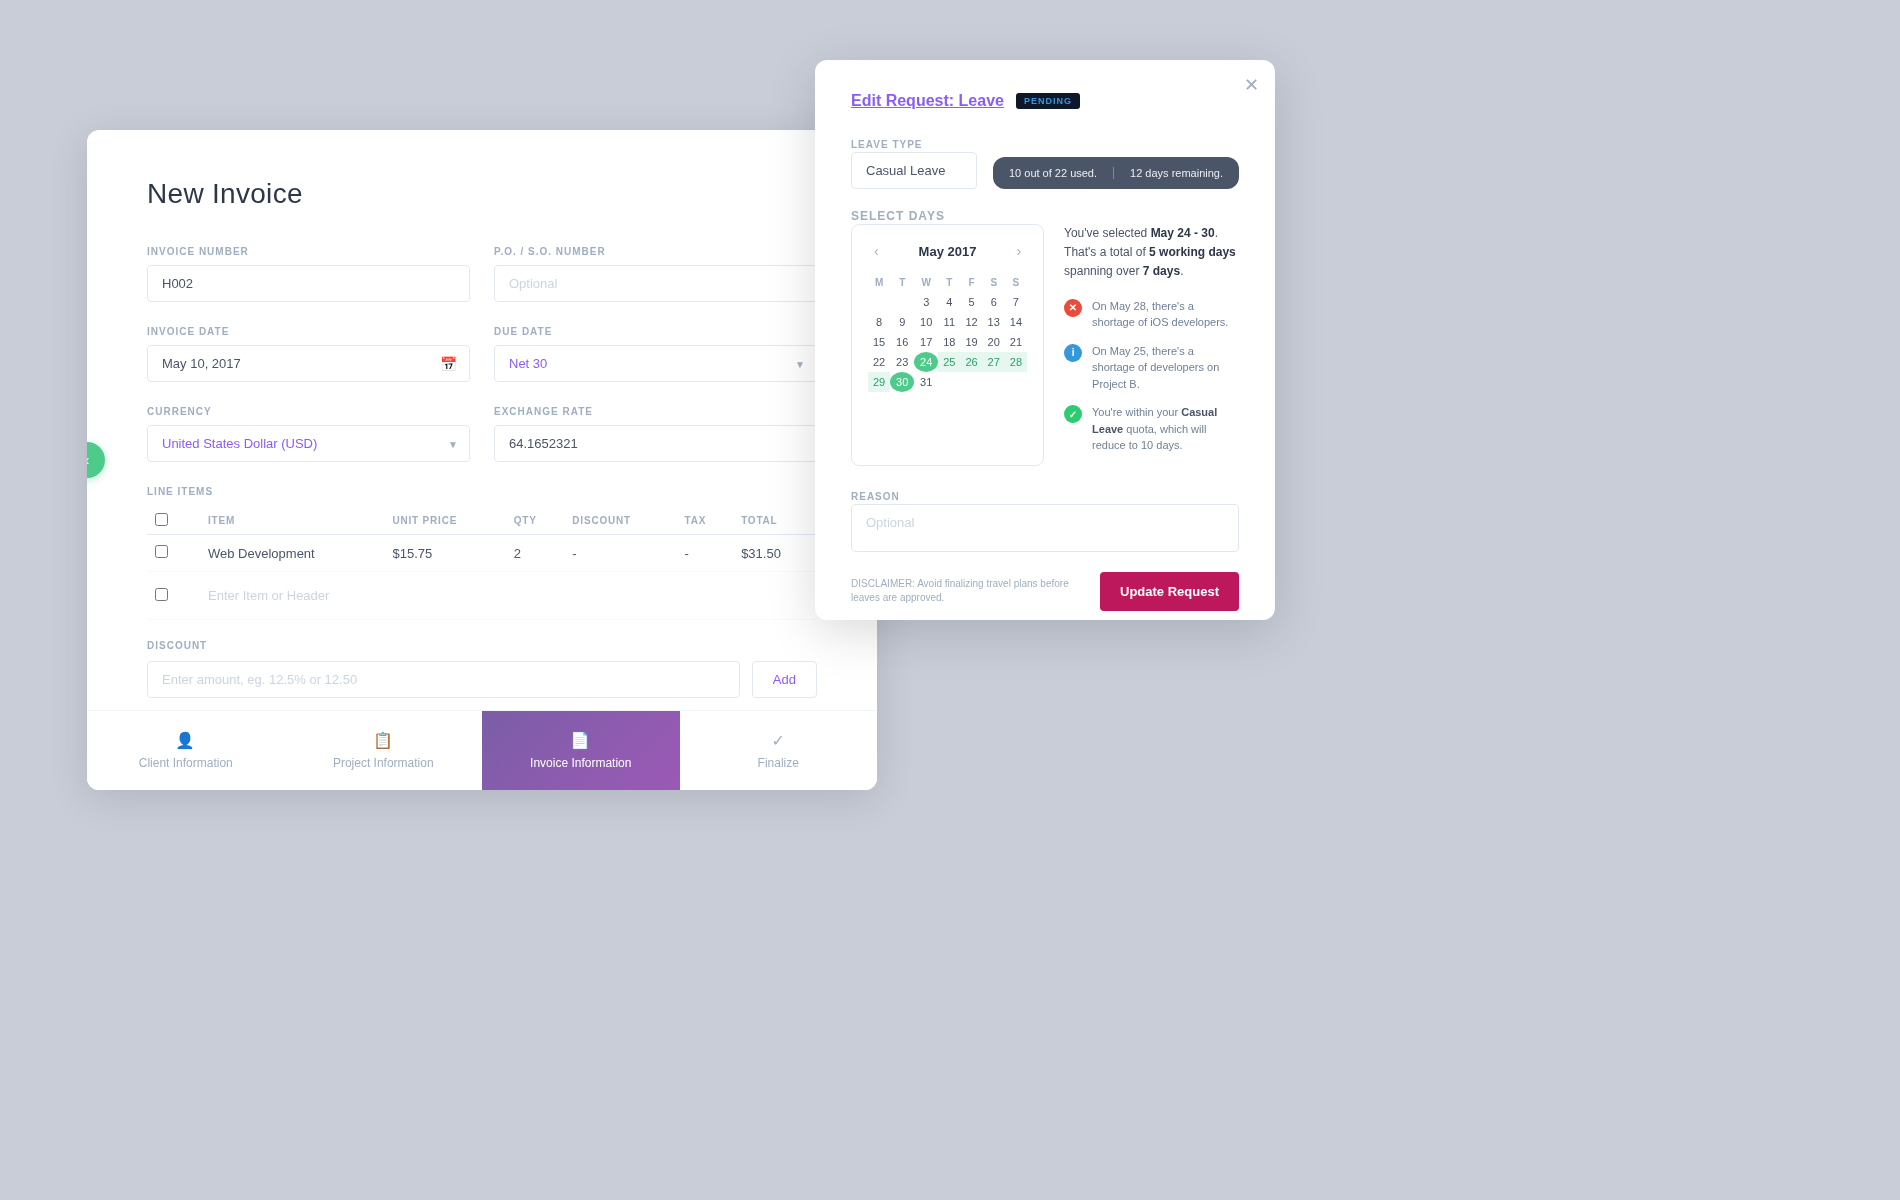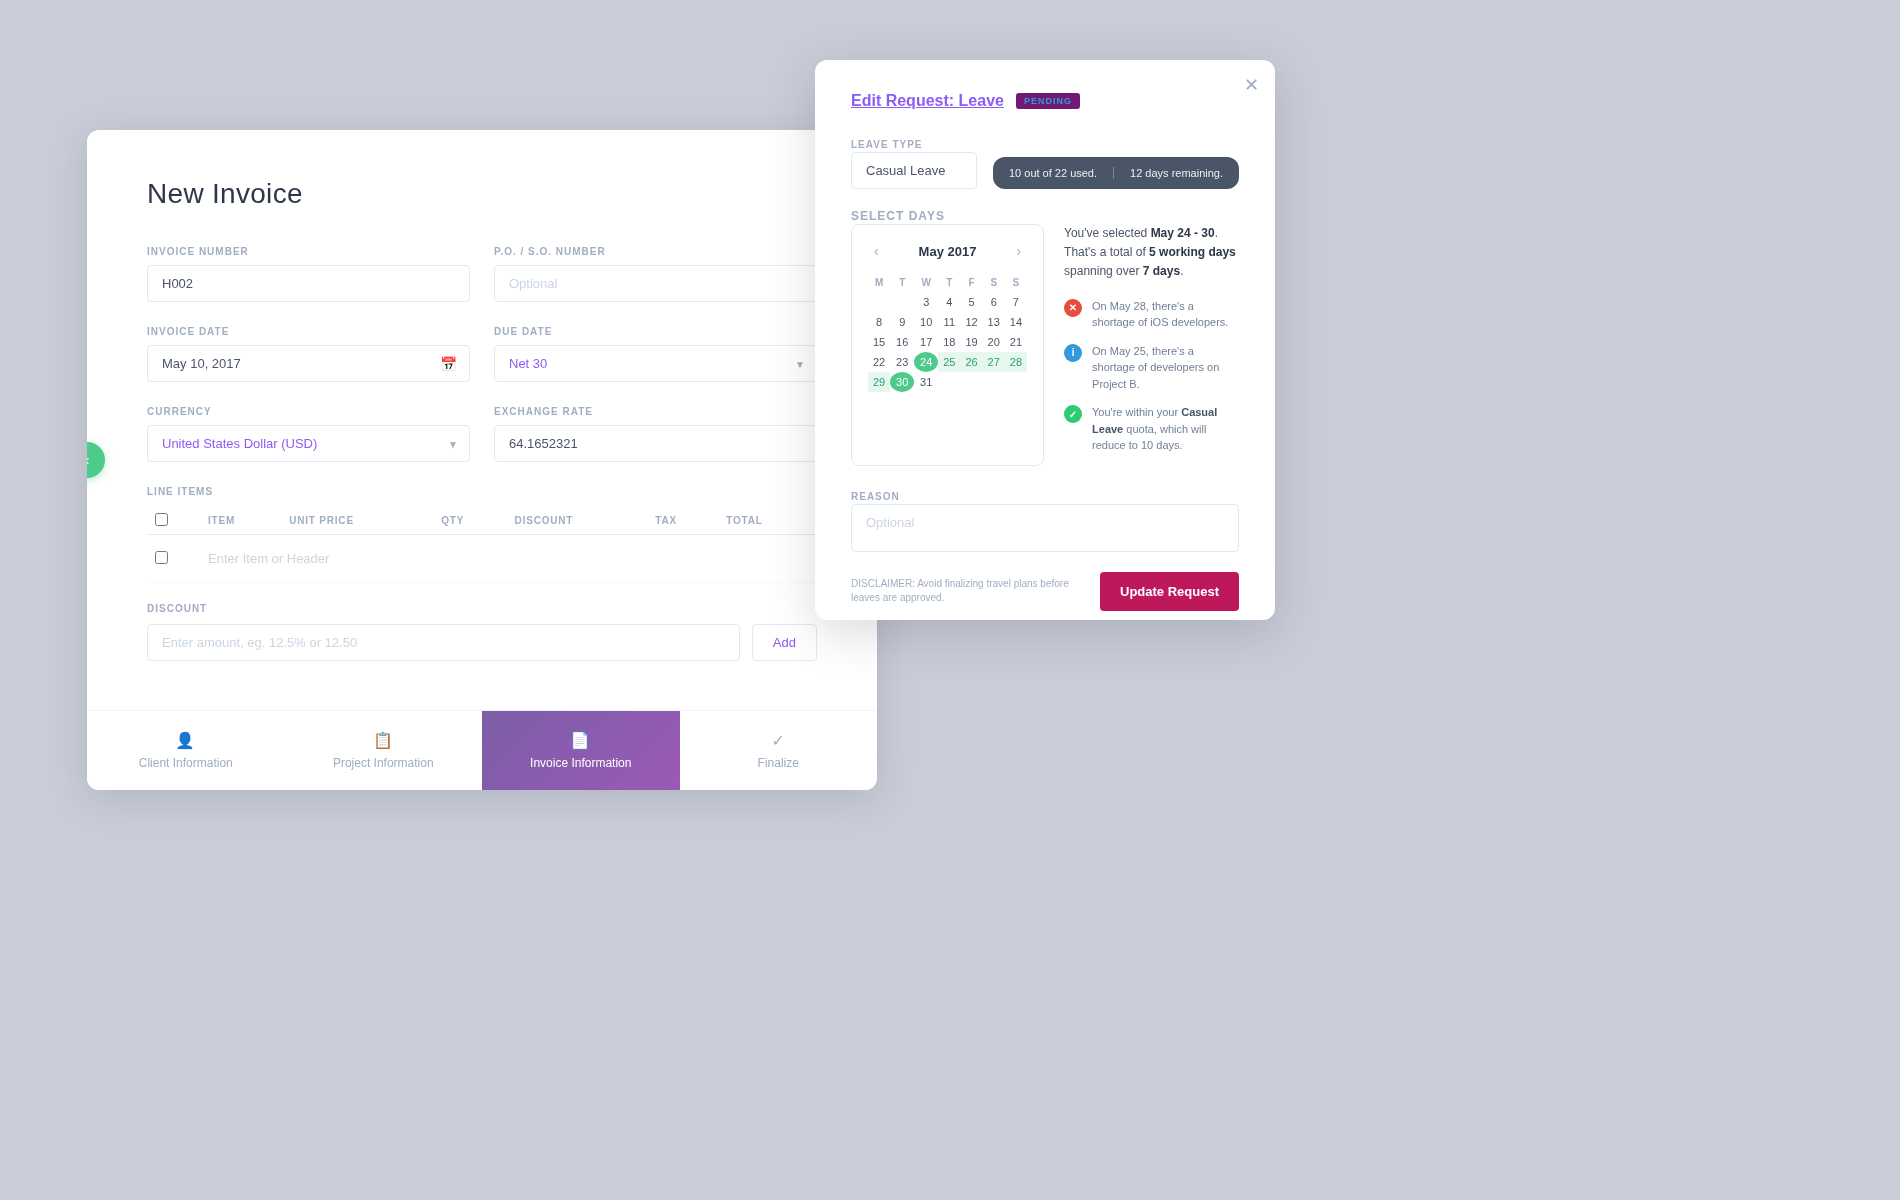--- a/index.html
+++ b/index.html
@@ -288,21 +288,21 @@
     }
 
     .leave-title {
       font-size: 16px;
       font-weight: 600;
       color: #8b5cf6;
       text-decoration: underline;
     }
 
     .pending-badge {
-      background: #701a75;
+      background: #0f172a;
       color: #3498db;
       font-size: 9px;
       font-weight: 700;
       letter-spacing: 1px;
       text-transform: uppercase;
       padding: 3px 8px;
       border-radius: 3px;
     }
 
     .close-btn {
@@ -572,20 +572,30 @@
             <th></th>
             <th>ITEM</th>
             <th>UNIT PRICE</th>
             <th>QTY</th>
             <th>DISCOUNT</th>
             <th>TAX</th>
             <th>TOTAL</th>
           </tr>
         </thead>
         <tbody>
+          <tr>
+            <td class="checkbox-cell"><input type="checkbox" style=""></td>
+            <td></td>
+            <td>Web Development</td>
+            <td class="money">$15.75</td>
+            <td>2</td>
+            <td>-</td>
+            <td>-</td>
+            <td class="money">$31.50</td>
+          </tr>
           <tr>
             <td><input type="checkbox" style=""></td>
             <td></td>
             <td colspan="6">
               <input class="enter-item-input" placeholder="Enter Item or Header" type="text" style="">
             </td>
           </tr>
         </tbody>
       </table>
     </div>

